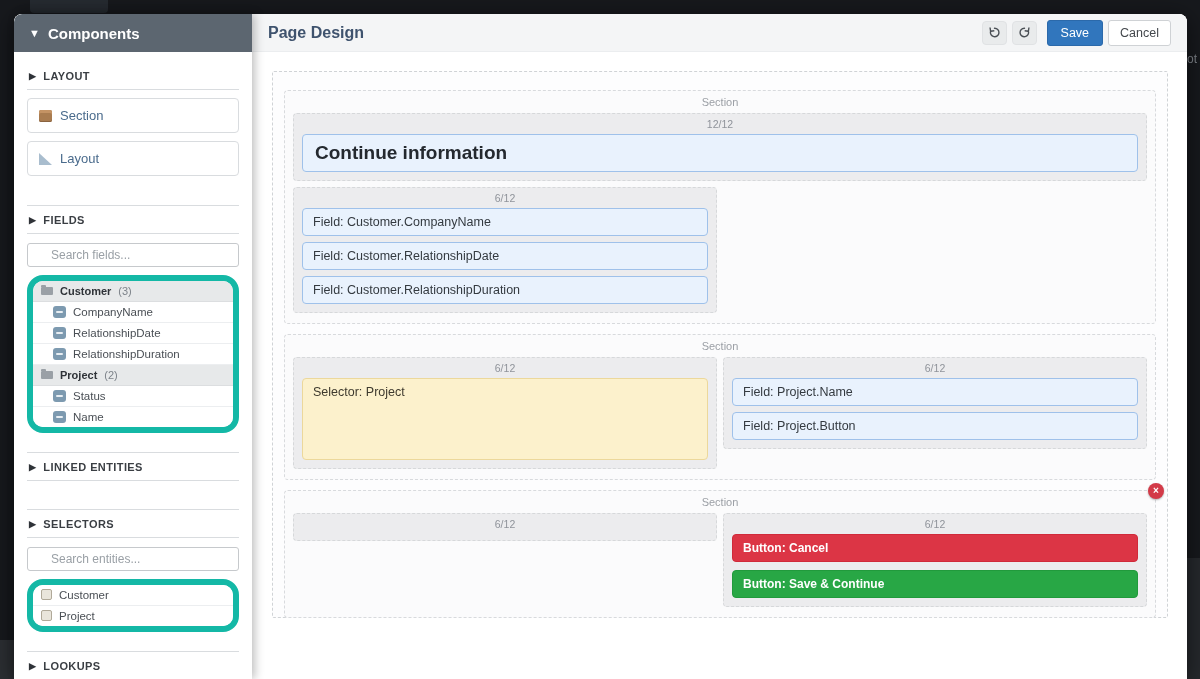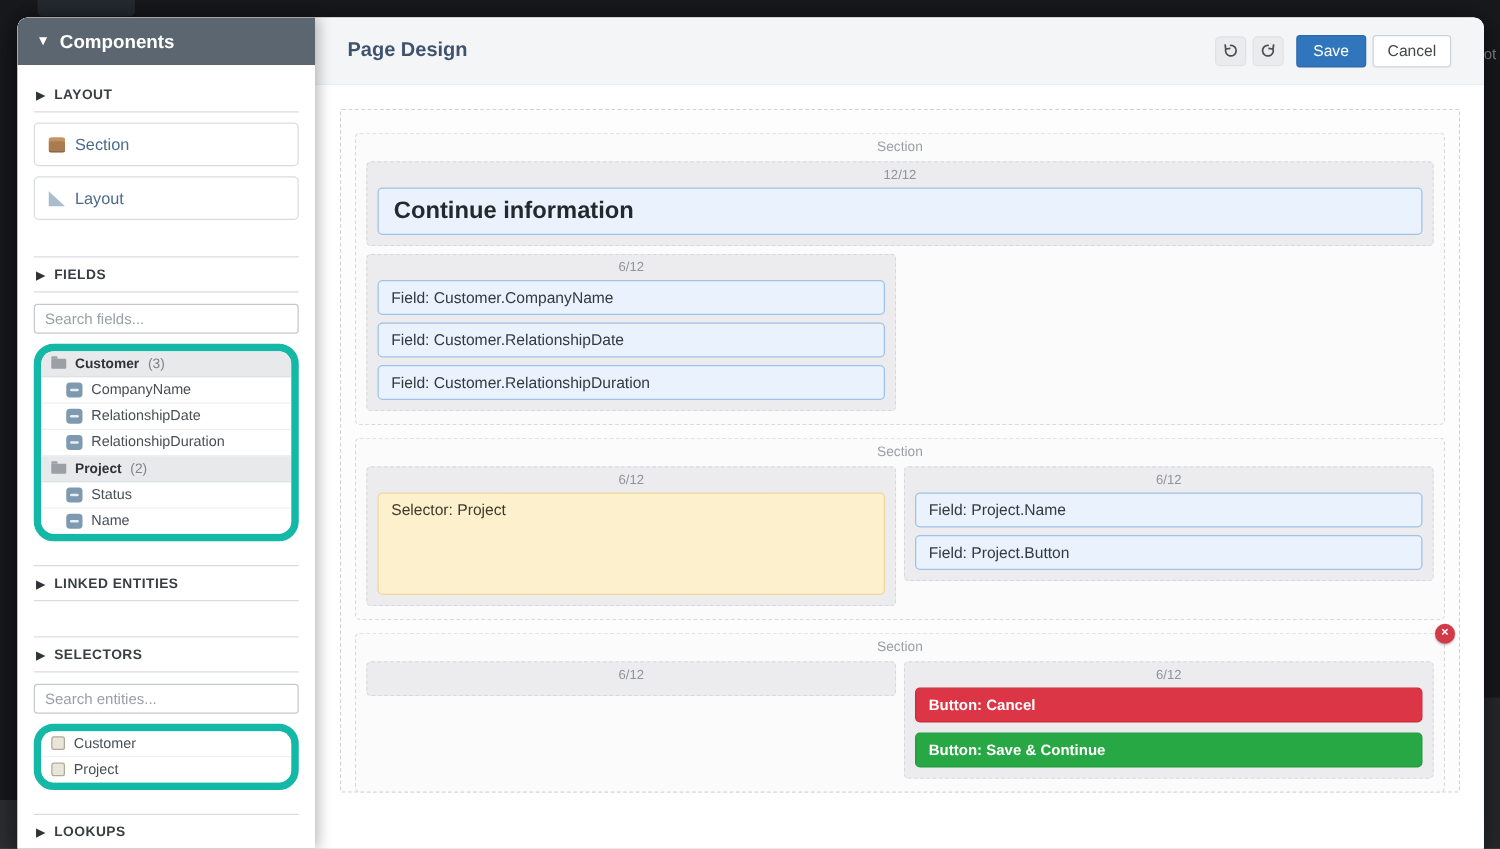--- a/index.html
+++ b/index.html
@@ -1,21 +1,21 @@
 <!DOCTYPE html>
 <html><head>
 <meta charset="utf-8">
 <style>
   * { margin:0; padding:0; box-sizing:border-box; font-family:"Liberation Sans", sans-serif; }
   html,body { width:1200px; height:679px; overflow:hidden; }
   body { background:#17191d; position:relative; }
 
   
   .bd-tab   { position:absolute; left:30px; top:0; width:78px; height:13px; background:#262b31; border-radius:0 0 4px 4px; }
-  .bd-text  { position:absolute; left:1187px; top:36px; color:#80858c; font-size:12px; }
+  .bd-text  { position:absolute; left:1187px; top:52px; color:#80858c; font-size:12px; }
   .bd-rblock{ position:absolute; left:1187px; top:558px; width:13px; height:121px; background:#26292d; }
   .bd-lblock{ position:absolute; left:0; top:640px; width:14px; height:39px; background:#2c2f33; }
 
   
   .window { position:absolute; left:14px; top:14px; width:1173px; height:665px; background:#fff;
             border-radius:8px 8px 0 0; box-shadow:0 4px 24px rgba(0,0,0,.55); }
 
   
   .sidebar { position:absolute; left:0; top:0; width:238px; height:665px; background:#fff;
              border-radius:8px 0 0 0; box-shadow:3px 0 10px rgba(0,0,0,.25); z-index:3; overflow:hidden; }
@@ -34,37 +34,37 @@
 
   .icon-box { width:13px; height:12px; background:#a97c50; border-radius:2px;
               box-shadow:inset 0 3px 0 #c49364, inset 0 -1px 0 #8a6340; flex:0 0 auto; }
   .icon-ruler { width:0; height:0; border-left:13px solid #a9bdce; border-top:12px solid transparent; flex:0 0 auto; }
   .icon-folder { width:12px; height:8px; background:#9aa0a6; border-radius:1px; position:relative; flex:0 0 auto; }
   .icon-folder::before { content:""; position:absolute; left:0; top:-2px; width:5px; height:2px; background:#9aa0a6; border-radius:1px 1px 0 0; }
   .icon-field { width:13px; height:12px; background:#7d9ab0; border-radius:3px; position:relative; flex:0 0 auto; }
   .icon-field::after { content:""; position:absolute; left:3px; top:5px; width:7px; height:2px; background:#e8eef3; border-radius:1px; }
   .icon-entity { width:11px; height:11px; background:#e9e5db; border:1px solid #b0a999; border-radius:2px; flex:0 0 auto; }
 
-  .sb-search { width:100%; height:24px; border:1px solid #c6c9cc; border-radius:3px; padding:0 8px;
+  .sb-search { width:100%; height:24px; border:1px solid #c6c9cc; border-radius:3px; padding:0 23px;
                font-size:12px; color:#333; margin:2px 0 8px 0; }
   .sb-search::placeholder { color:#9aa0a6; }
 
   .sb-list { border:6px solid #14b8a6; border-radius:16px; overflow:hidden; margin-bottom:6px; }
   .sb-group { display:flex; align-items:center; gap:7px; background:#e7e9ea; padding:4px 8px;
               font-size:11px; color:#2f3338; border-bottom:1px solid #dcdee0; cursor:pointer; }
   .sb-group b { font-weight:bold; }
   .sb-group .cnt { color:#7d838a; font-weight:normal; }
   .sb-item { display:flex; align-items:flex-start; gap:7px; background:#fff; padding:4px 8px 4px 20px;
              font-size:11.5px; color:#4a4f55; border-bottom:1px solid #eceef0; cursor:pointer; }
   .sb-item:last-child { border-bottom:none; }
 
   
   .main { position:absolute; left:238px; top:0; width:935px; height:665px; border-radius:0 8px 0 0; overflow:hidden; background:#fff; }
-  .m-header { height:54px; background:#f4f5f6; border-bottom:1px solid #ebedef; display:flex; align-items:center;
-              padding:0 26px; border-radius:0 8px 0 0; }
+  .m-header { height:38px; background:#f4f5f6; border-bottom:1px solid #ebedef; display:flex; align-items:center;
+              padding:0 16px; border-radius:0 8px 0 0; }
   .m-title { font-size:16px; font-weight:bold; color:#3f536e; }
   .m-actions { margin-left:auto; display:flex; align-items:center; gap:5px; }
   .hist-btn { width:25px; height:24px; background:#e9ebec; border:1px solid #e0e2e4; border-radius:4px;
               display:flex; align-items:center; justify-content:center; cursor:pointer; }
   .btn-save { background:#3176bd; color:#fff; border:1px solid #2b69aa; border-radius:3px;
               font-size:12.5px; padding:5px 13px; margin-left:5px; cursor:pointer; }
   .btn-cancel { background:#fff; color:#44484d; border:1px solid #cfd2d5; border-radius:3px;
                 font-size:12.5px; padding:5px 11px; cursor:pointer; }
 
   .m-content { padding:19px 19px 0 20px; background:#fff; height:611px; }

